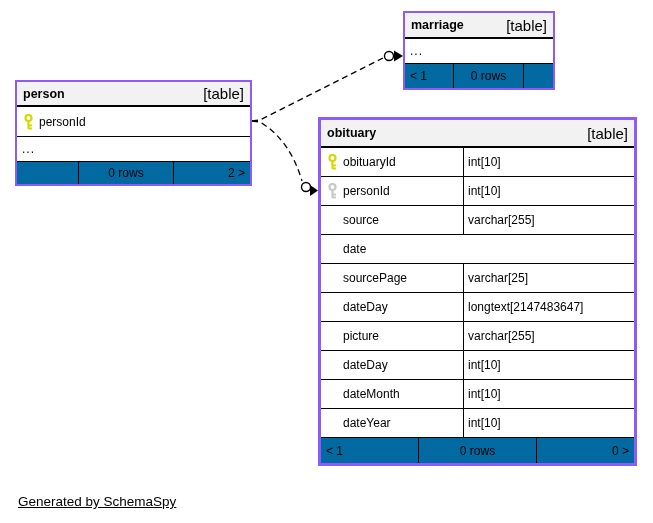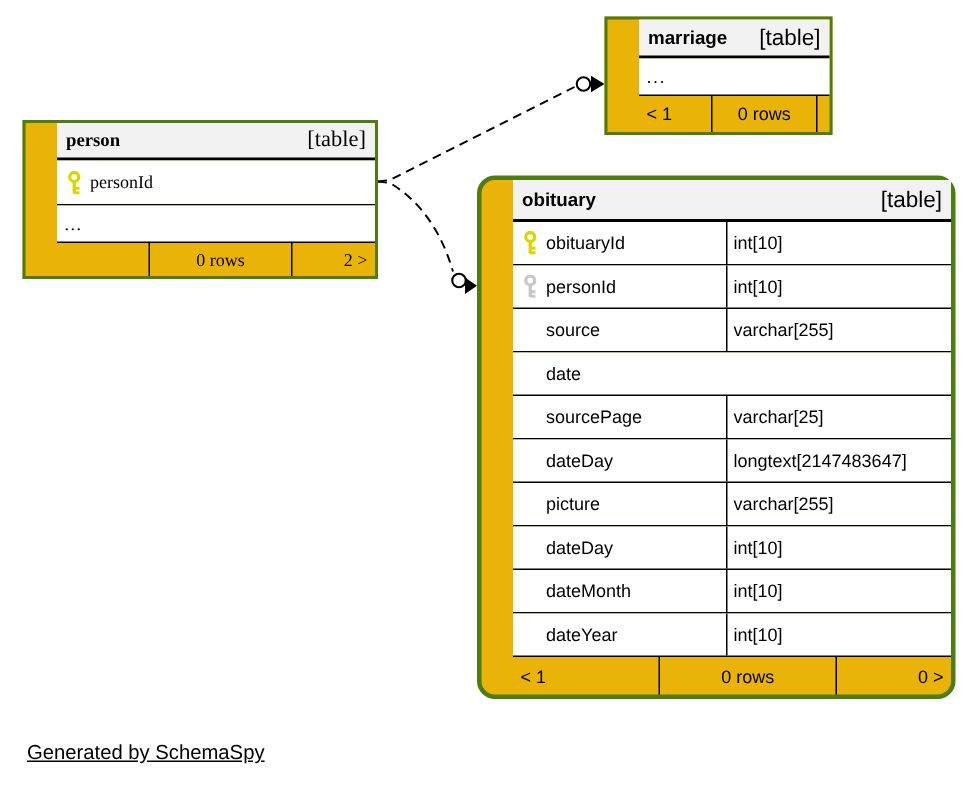--- a/index.html
+++ b/index.html
@@ -6,27 +6,26 @@
   #canvas{
     position:relative;
     width:653px;height:523px;
     background:#ffffff;
     font-family:"Liberation Sans","DejaVu Sans",sans-serif;
     color:#000;
     overflow:hidden;
   }
   .tbl{
     position:absolute;
-    background:#eab308;
-    border:2px solid #4d7c0f;
+    background:#0369a1;
+    border:2px solid #8b5cf6;
     box-sizing:border-box;
     font-size:12px;
-    padding-left:21px;
-  }
-  .tbl.thick{border-width:3px;border-radius:12px;}
+  }
+  .tbl.thick{border-width:3px;}
   .tbl-header{
     display:flex;
     justify-content:space-between;
     align-items:center;
     background:#f2f2f2;
     border-bottom:2px solid #000;
     padding:0 6px;
     box-sizing:border-box;
   }
   .tbl-name{font-weight:bold;font-size:12.5px;}
@@ -79,21 +78,21 @@
   
   #tbl-marriage{left:403px;top:11px;width:152px;}
   #tbl-marriage .tbl-header{height:26px;}
   #tbl-marriage .ellipsis-row{height:25px;}
   #tbl-marriage .tbl-footer{height:24px;}
   #tbl-marriage .fcell:nth-child(1){width:48px;}
   #tbl-marriage .fcell:nth-child(2){width:70px;}
   #tbl-marriage .fcell:nth-child(3){flex:1;}
 
   
-  #tbl-person{left:15px;top:80px;width:237px;font-family:Liberation Serif, serif;}
+  #tbl-person{left:15px;top:80px;width:237px;}
   #tbl-person .tbl-header{height:25px;}
   #tbl-person .col-row{height:30px;}
   #tbl-person .ellipsis-row{height:25px;}
   #tbl-person .tbl-footer{height:22px;}
   #tbl-person .fcell:nth-child(1){width:61px;}
   #tbl-person .fcell:nth-child(2){width:95px;}
   #tbl-person .fcell:nth-child(3){flex:1;}
 
   
   #tbl-obituary{left:318px;top:117px;width:319px;}

